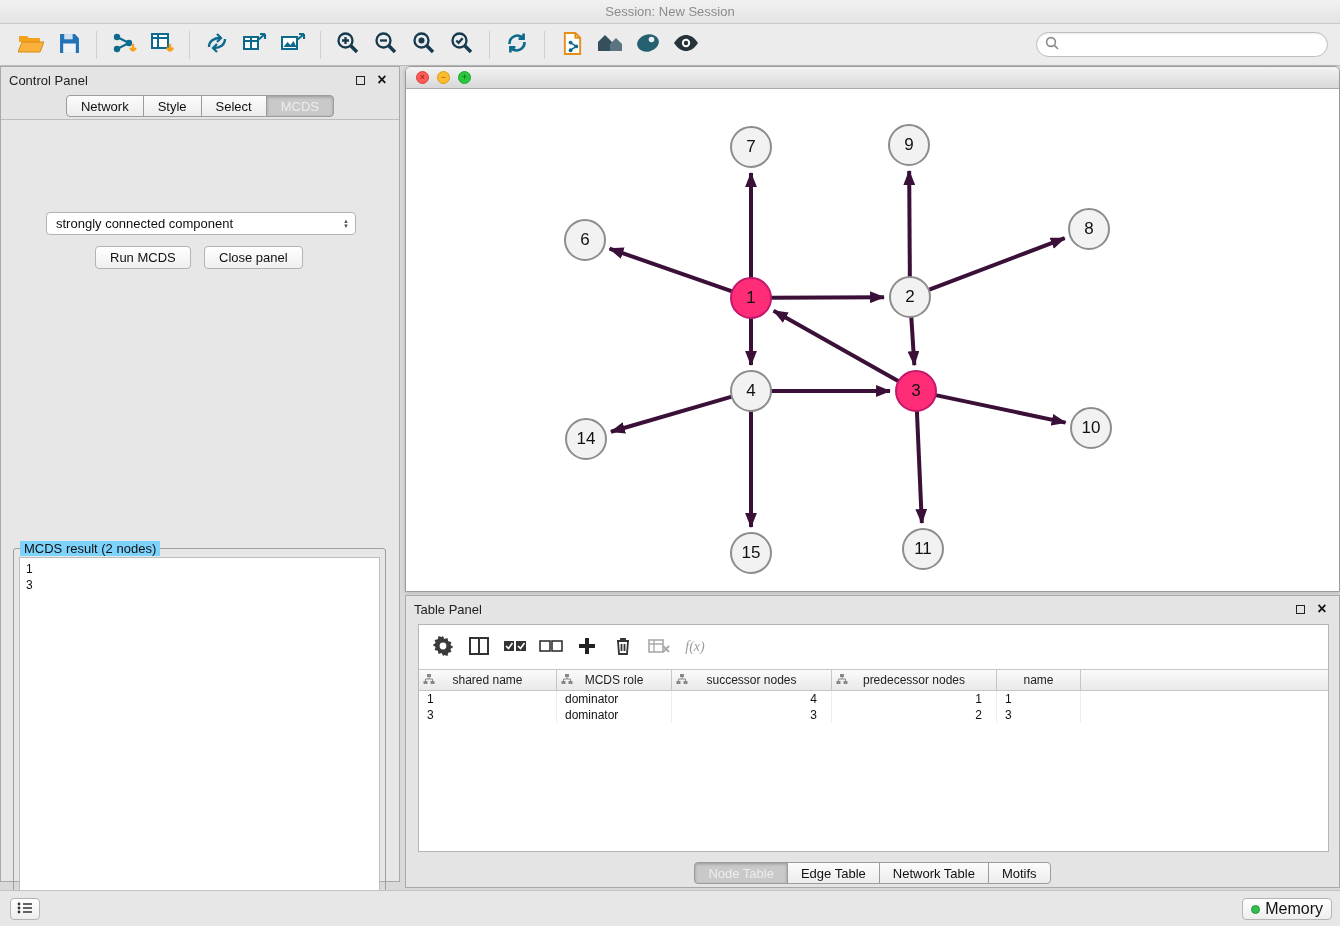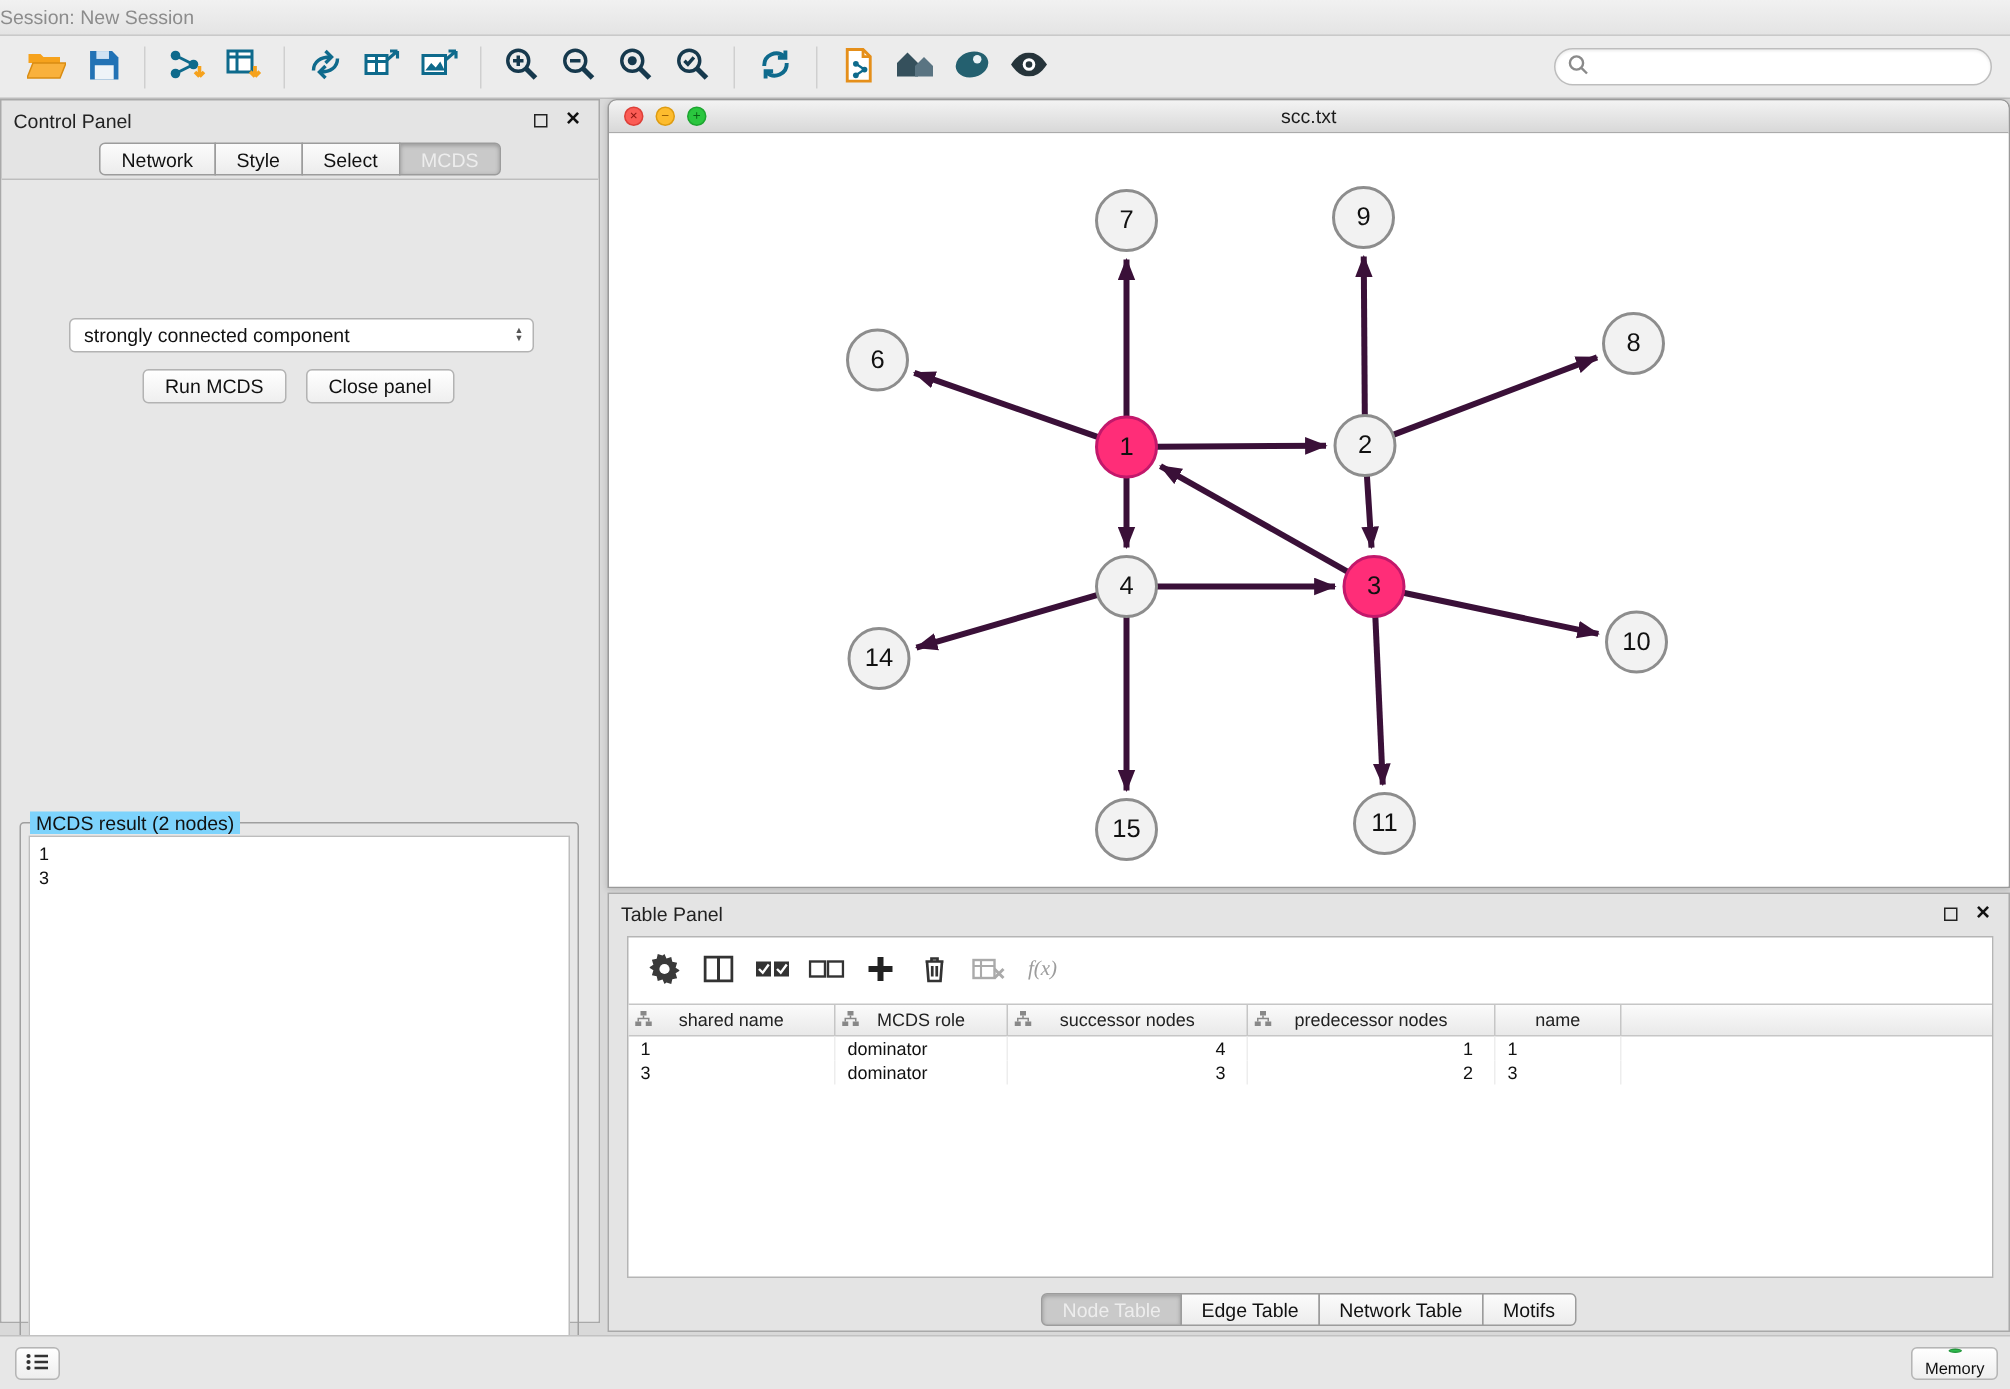--- a/index.html
+++ b/index.html
@@ -10,21 +10,21 @@
     position:relative;
     overflow:hidden;
     font-size:13px;
     color:#111;
   }
   
   .titlebar {
     position:absolute; left:0; top:0; width:1340px; height:24px;
     background:linear-gradient(#f1f1f1,#e4e4e4);
     border-bottom:1px solid #c9c9c9;
-    display:flex; align-items:center; 
+    display:flex; align-items:center; justify-content:center;
     color:#8c8c8c; font-size:13px;
   }
   
   .toolbar {
     position:absolute; left:0; top:24px; width:1340px; height:42px;
     background:#ececec; border-bottom:1px solid #bdbdbd;
     display:flex; align-items:center; padding:0 12px;
   }
   .tb-btn {
     width:38px; height:34px; display:flex; align-items:center; justify-content:center;
@@ -169,21 +169,21 @@
   
   .statusbar {
     position:absolute; left:0; top:890px; width:1340px; height:36px;
     background:#e7e7e7; border-top:1px solid #c2c2c2;
   }
   .sb-btn {
     position:absolute; height:22px; top:7px;
     background:linear-gradient(#ffffff,#eeeeee);
     border:1px solid #b5b5b5; border-radius:4px;
     display:flex; align-items:center; justify-content:center; gap:5px;
-    font-size:11px; color:#111; padding:0 8px; cursor:default;flex-direction:column;
+    font-size:16px; color:#111; padding:0 8px; cursor:default;
   }
   #list-btn { left:10px; width:30px; }
   #memory-btn { right:8px; }
   .mem-dot { width:9px; height:9px; border-radius:50%; background:#2fbf4f; border:1px solid #23963c; }
 </style>
 </head>
 <body>
 
 <div class="titlebar">
   <span>Session: New Session</span>
@@ -389,21 +389,20 @@
       <div class="result-inner">
         <div>1</div>
         <div>3</div>
       </div>
     </div>
   </div>
 </div>
 
 <div class="network-window">
   <div class="nw-titlebar">
-    <div class="nw-title">scc.txt</div>
     <div class="traffic">
       <span class="light red">×</span>
       <span class="light yellow">−</span>
       <span class="light green">+</span>
     </div>
   </div>
   <div class="canvas">
     <svg class="edges" width="933" height="502">
       <defs>
         <marker id="arrow" viewBox="0 0 14 11" markerWidth="15" markerHeight="12" refX="13" refY="5.5" orient="auto" markerUnits="userSpaceOnUse">

